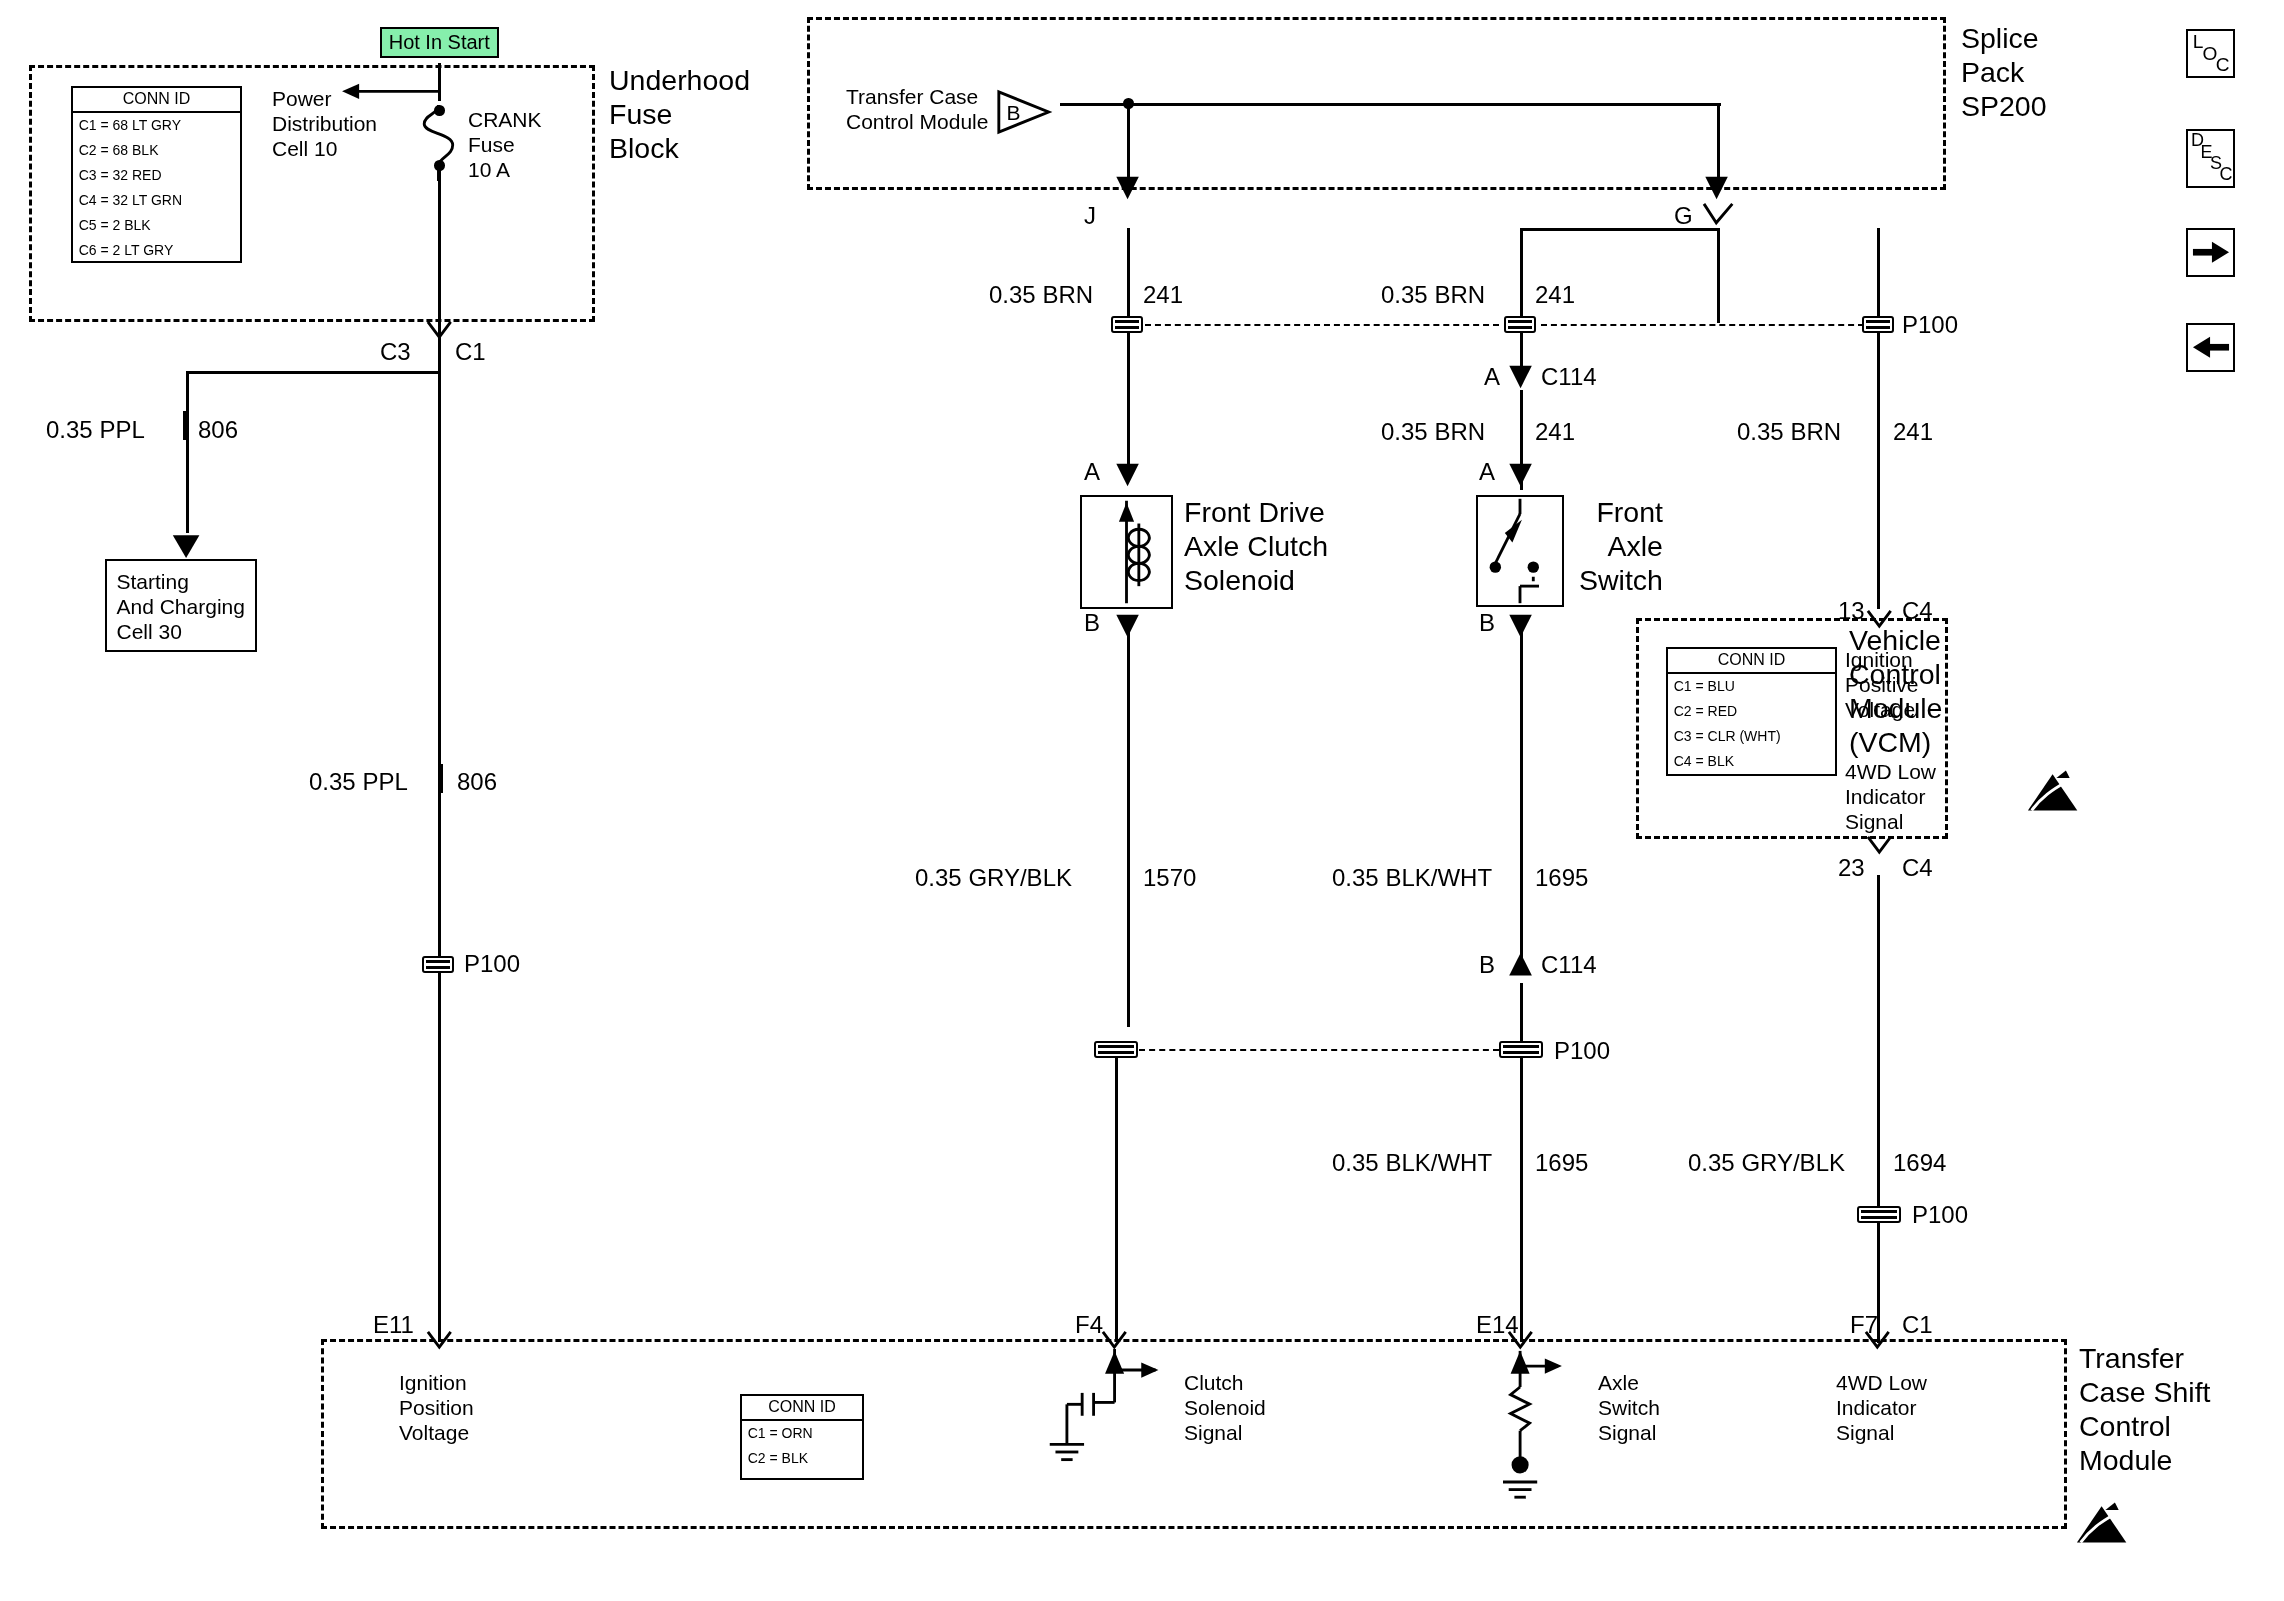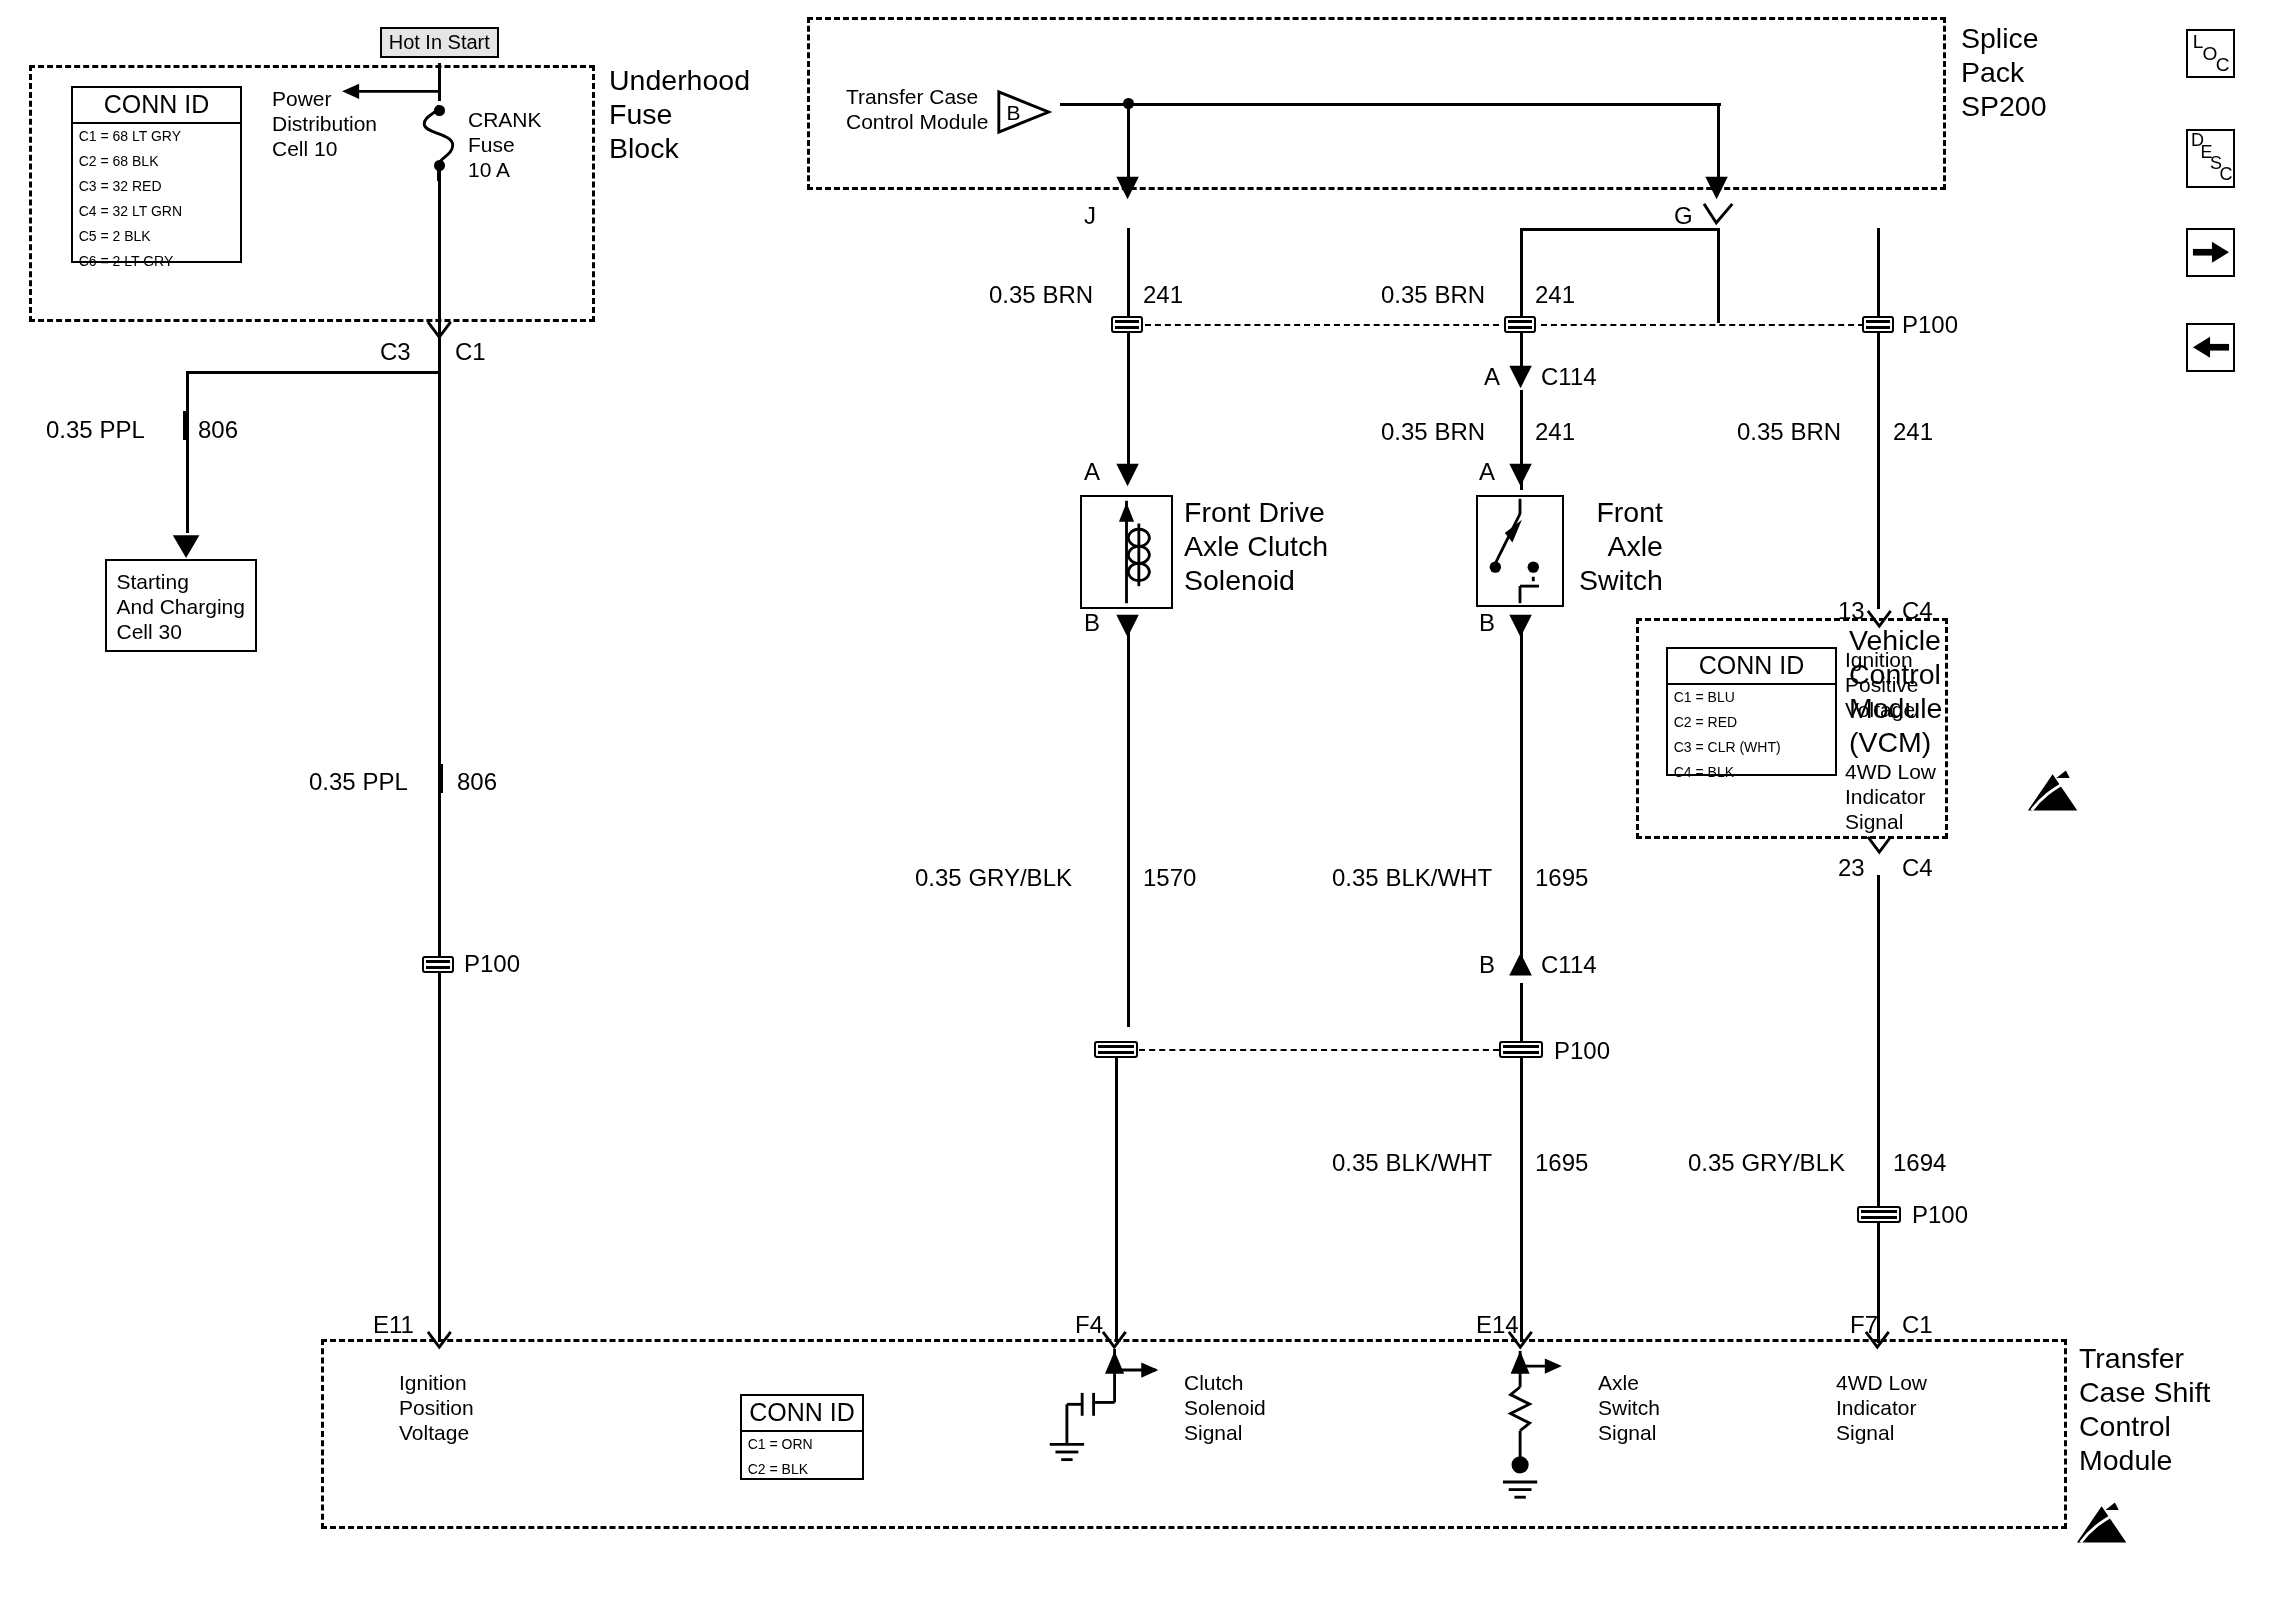--- a/index.html
+++ b/index.html
@@ -51,21 +51,21 @@
     box-sizing: border-box;
   }
   .boxdash {
     position: absolute;
     border: 3.8px dashed #000;
     box-sizing: border-box;
     background: transparent;
   }
   .connid-title {
     text-align: center;
-    font-size: 25px;
+    font-size: 16px;
     border-bottom: 2.9px solid #000;
     padding: 1.9px 0 2.9px 0;
     font-family: "Liberation Sans", sans-serif;
   }
   .connid-row {
     font-size: 14px;
     padding: 0 5.7px;
     line-height: 25px;
     white-space: pre;
     font-family: "Liberation Sans", sans-serif;
@@ -103,21 +103,21 @@
   .dot {
     position: absolute;
     width: 10.5px;
     height: 10.5px;
     border-radius: 50%;
     background: #000;
   }
   .hotinstart {
     position: absolute;
     border: 2.9px solid #000;
-    background: #e5e5e5;
+    background: #86efac;
     font-size: 20px;
     padding: 1.9px 6.7px;
     font-family: "Liberation Sans", sans-serif;
     white-space: pre;
   }
   svg { display:block; overflow: visible; }
 </style>
 </head>
 <body>
 

